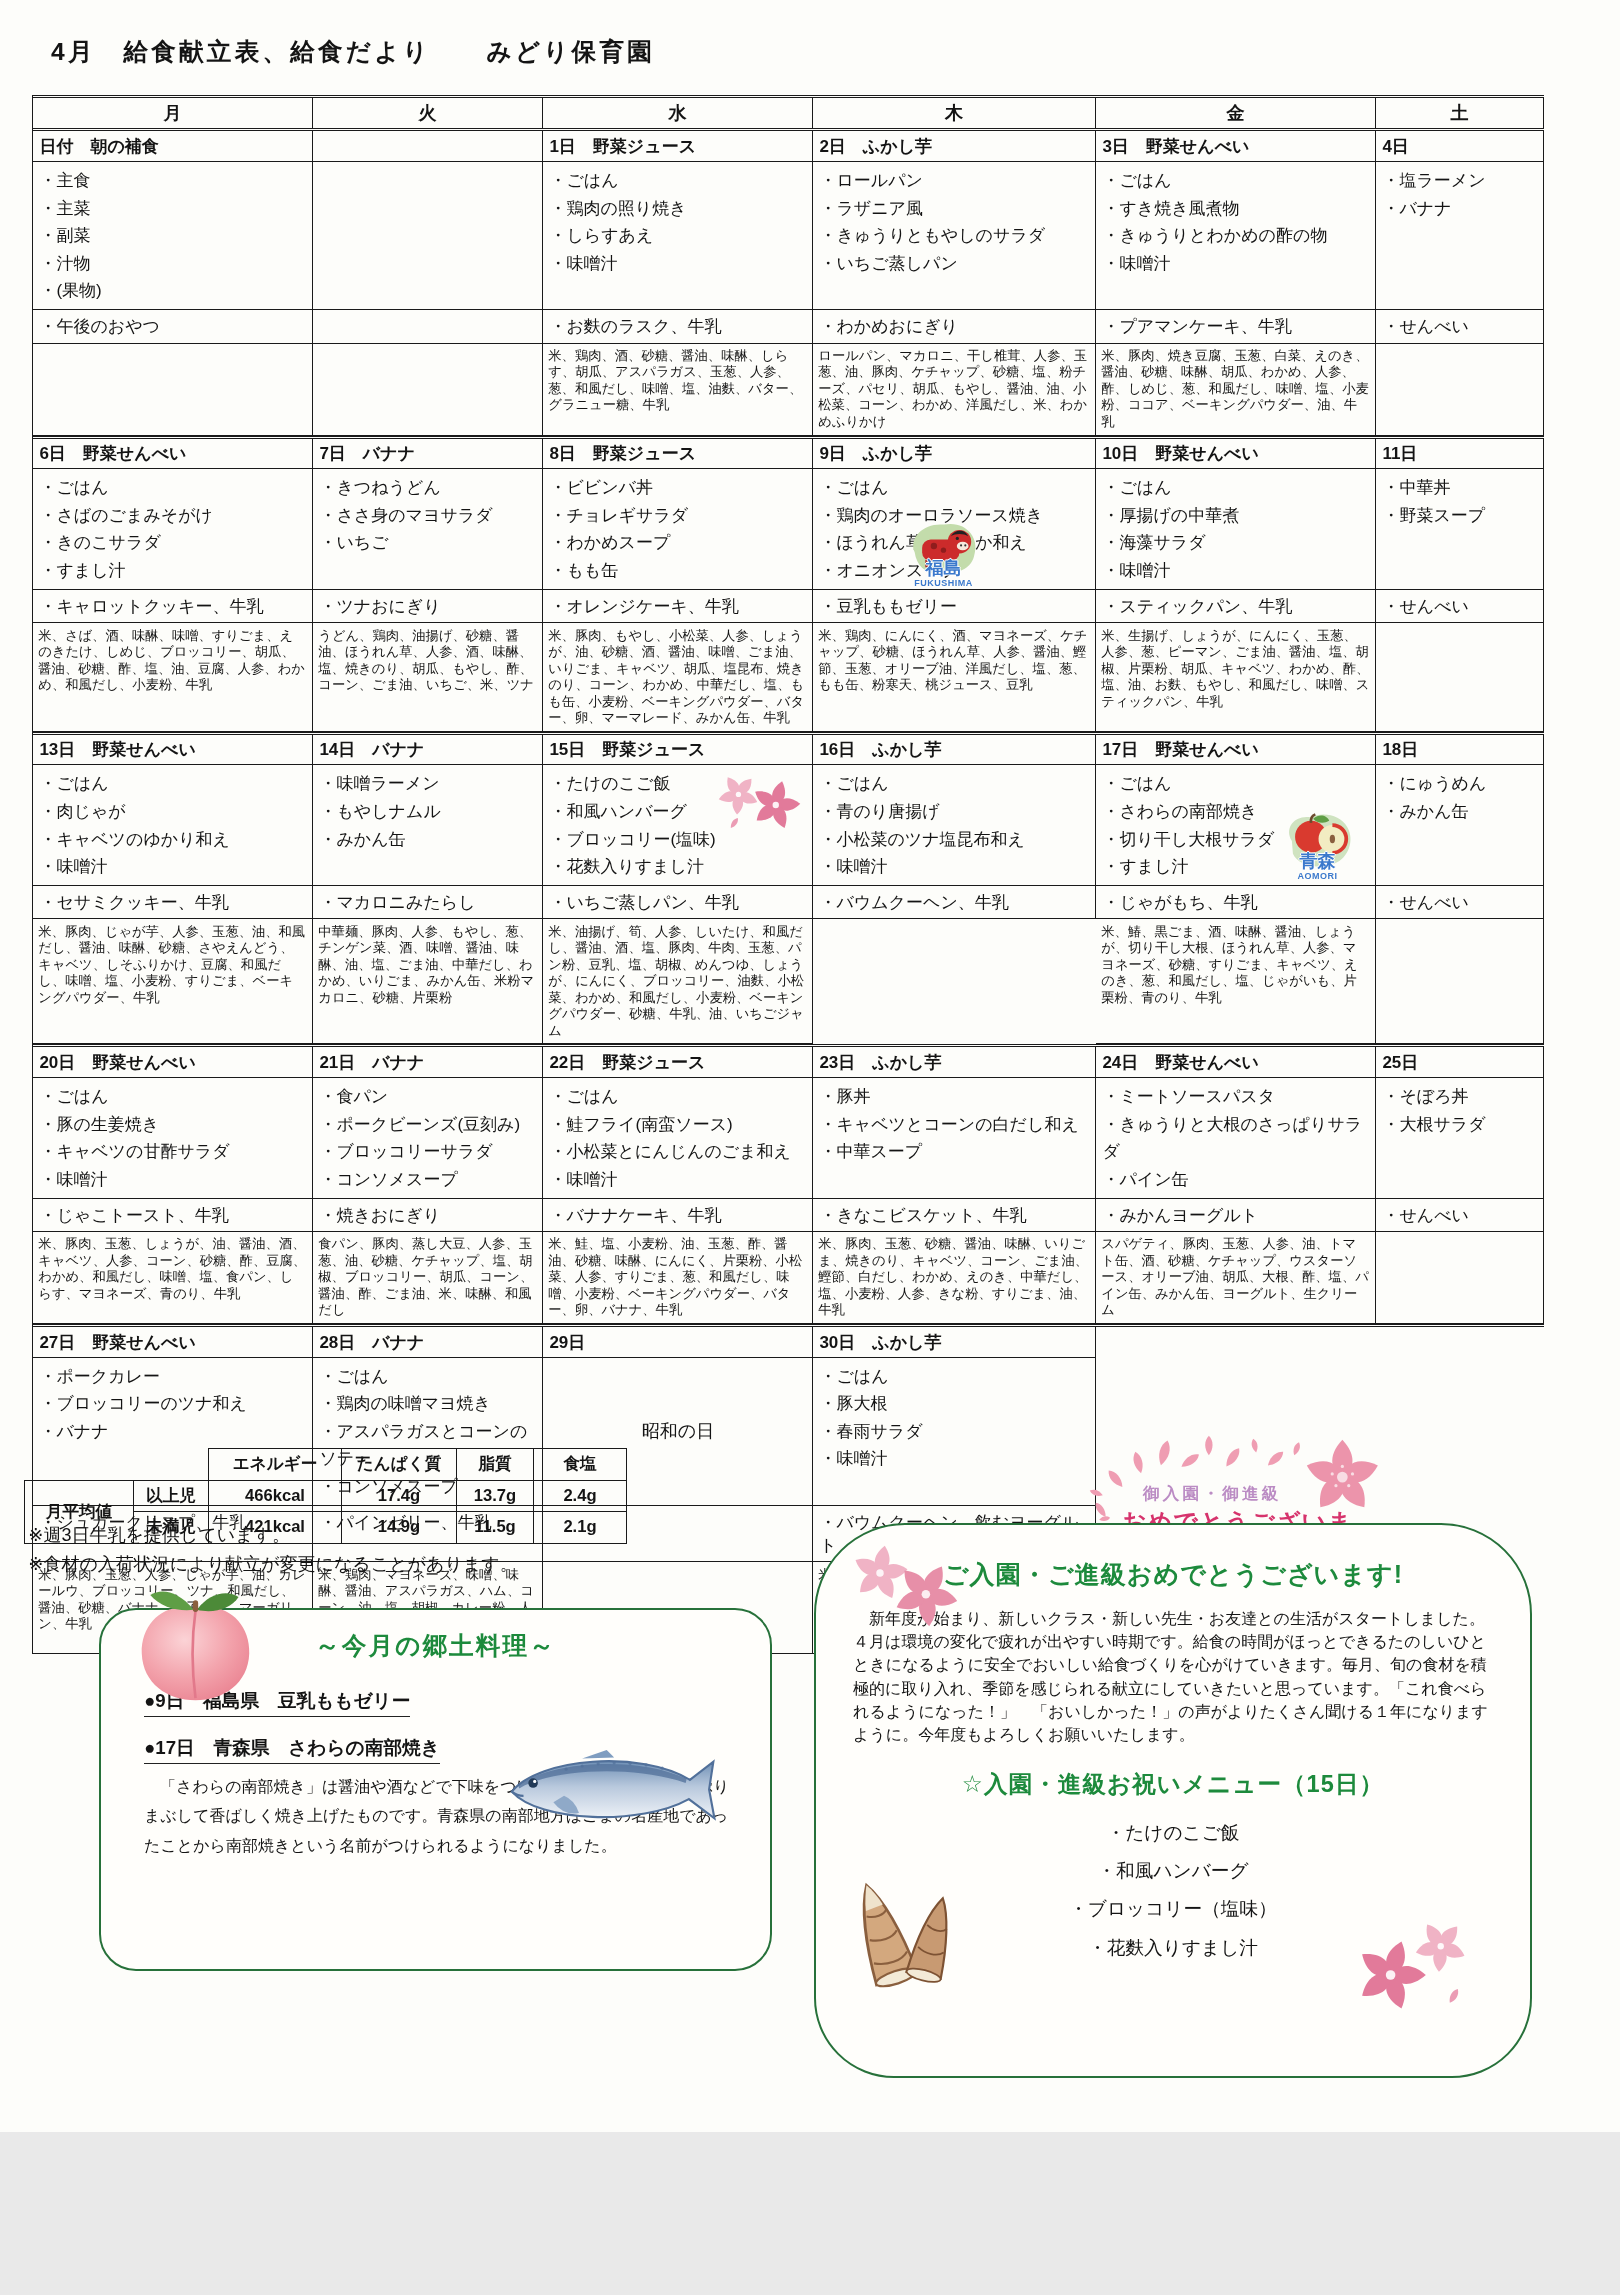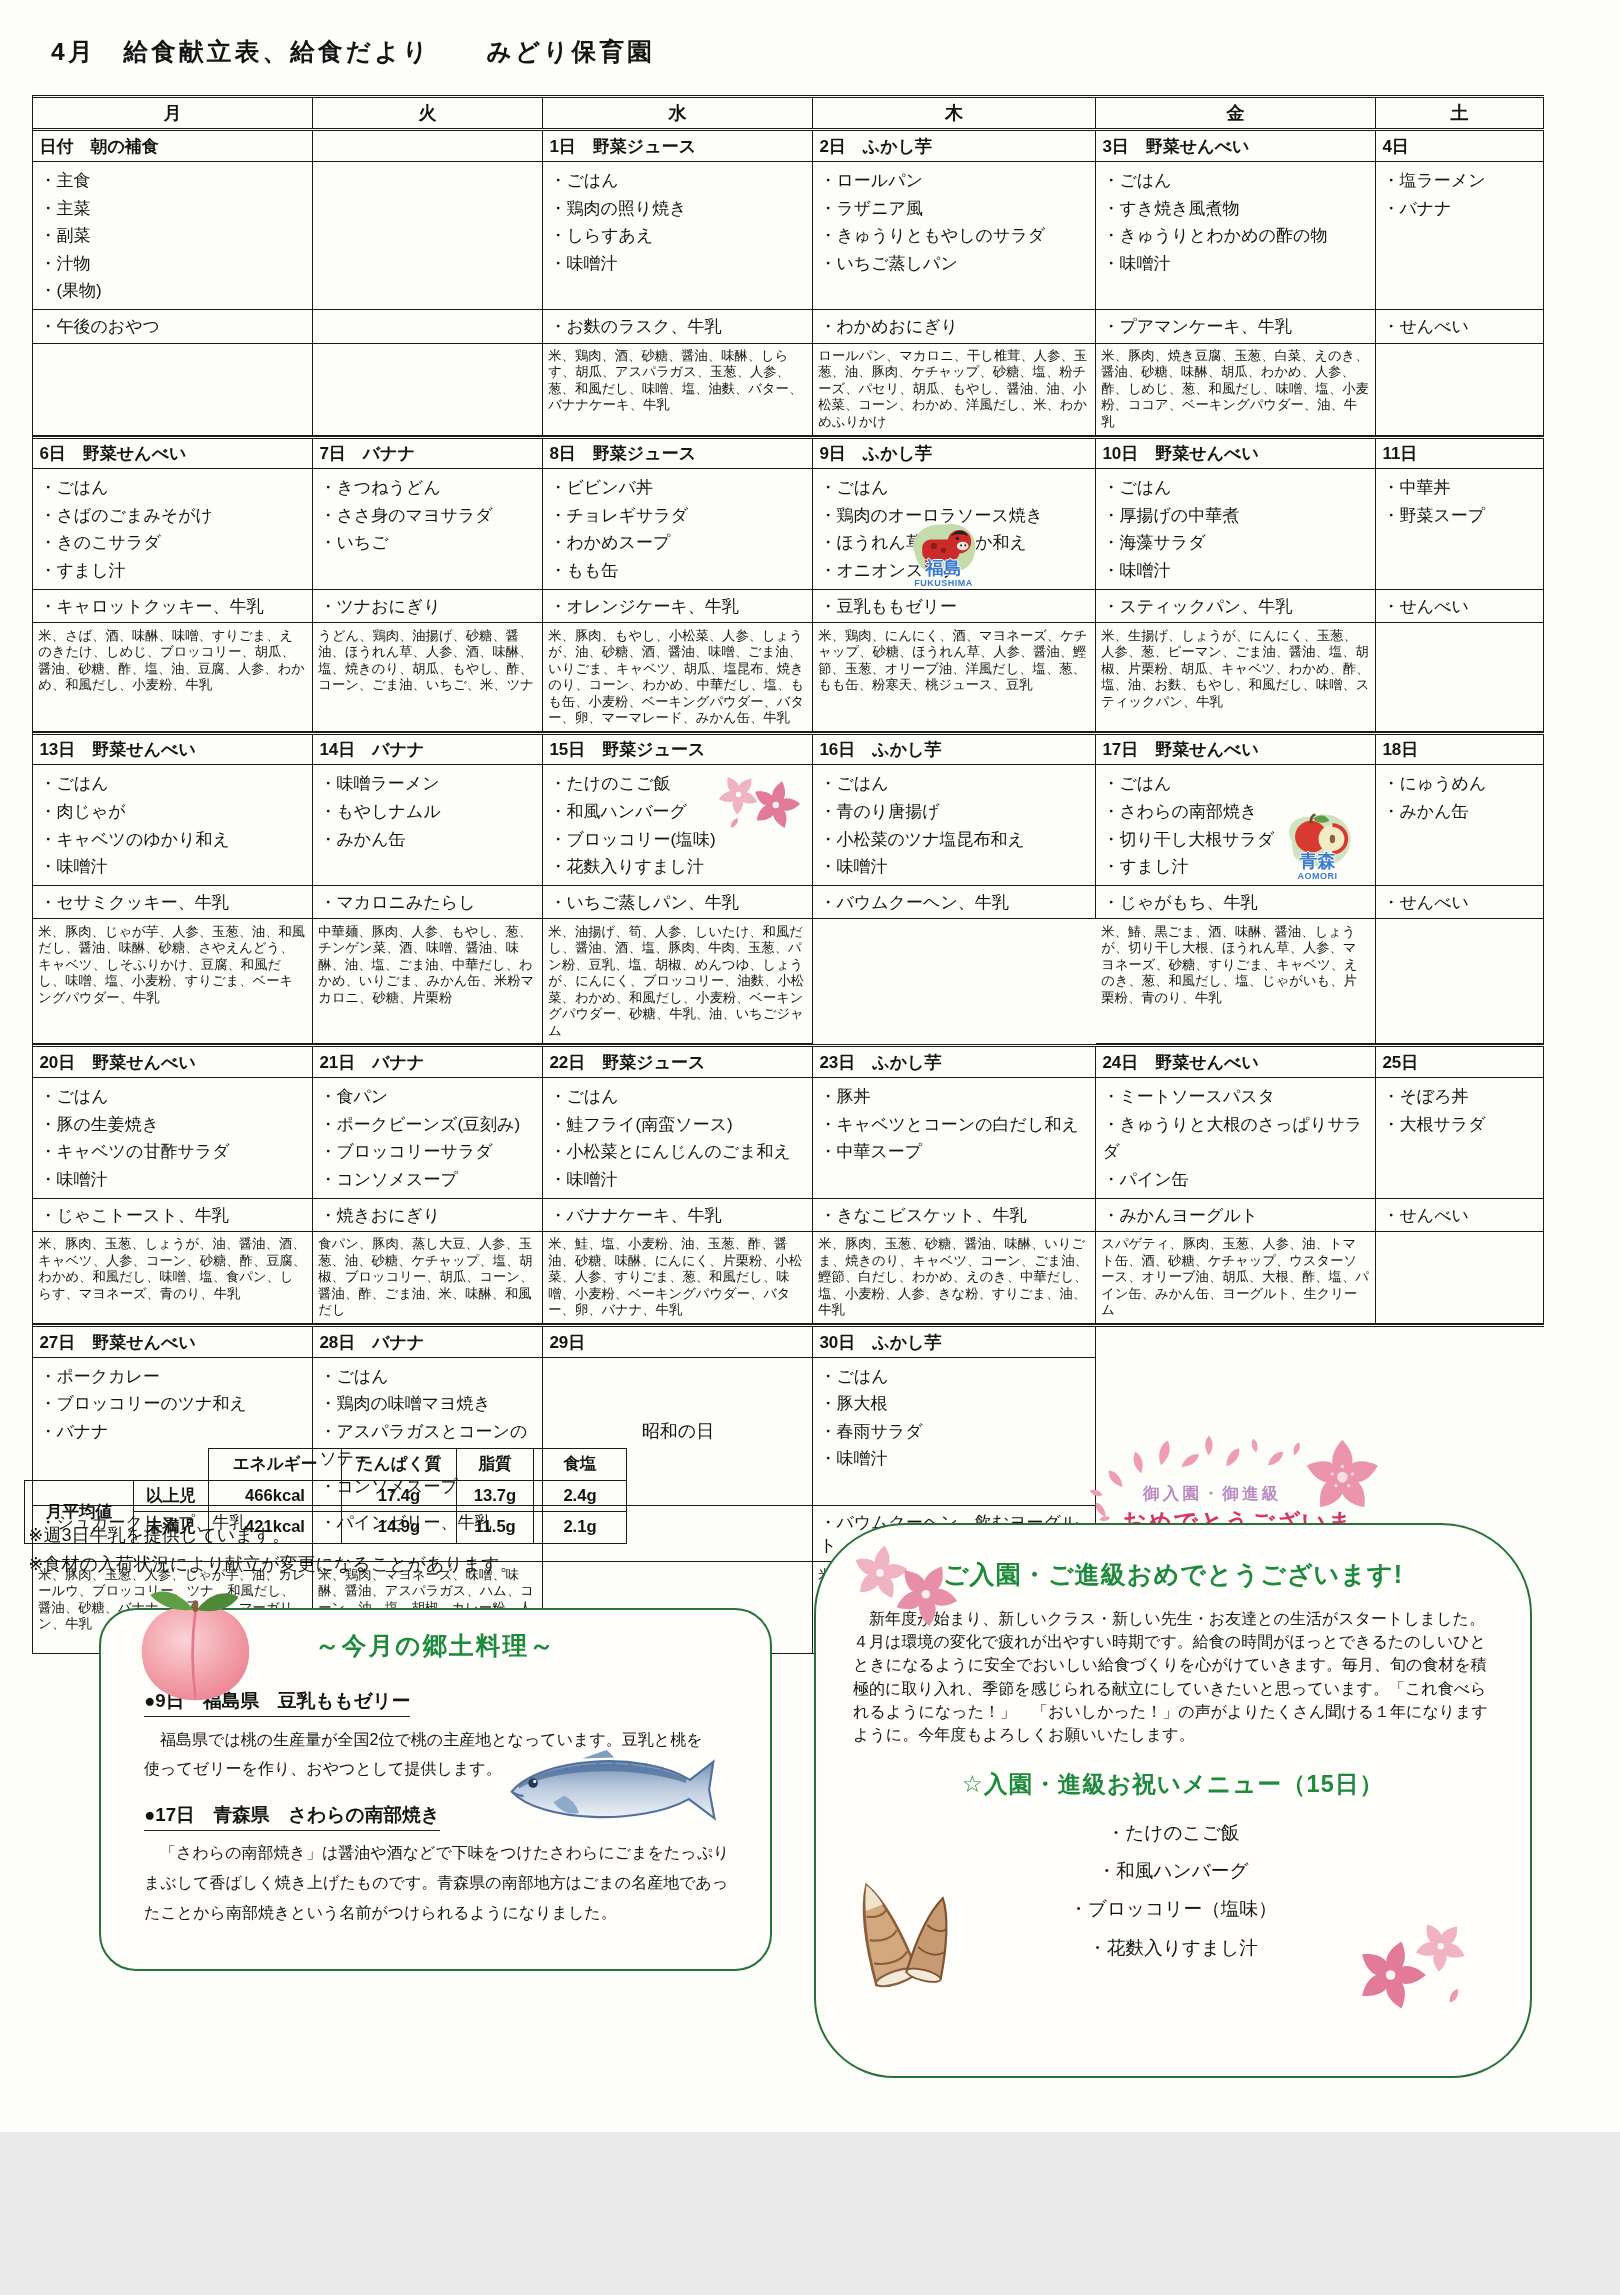--- a/index.html
+++ b/index.html
@@ -122,21 +122,21 @@
           <div class="cell menu-cell" style="grid-area: 2 / 3;">
             <div class="cell-text">・ごはん
 ・鶏肉の照り焼き
 ・しらすあえ
 ・味噌汁</div>
           </div>
           <div class="cell snack-cell" style="grid-area: 3 / 3;">
             <div class="cell-text">・お麩のラスク、牛乳</div>
           </div>
           <div class="cell ingredients-cell" style="grid-area: 4 / 3;">
-            <div class="cell-text">米、鶏肉、酒、砂糖、醤油、味醂、しらす、胡瓜、アスパラガス、玉葱、人参、葱、和風だし、味噌、塩、油麩、バター、バナナケーキ、牛乳</div>
+            <div class="cell-text">米、鶏肉、酒、砂糖、醤油、味醂、しらす、胡瓜、アスパラガス、玉葱、人参、葱、和風だし、味噌、塩、油麩、バター、グラニュー糖、牛乳</div>
           </div>
           <div class="cell date-cell" style="grid-area: 1 / 4;">
             <div class="cell-text">2日　ふかし芋</div>
           </div>
           <div class="cell menu-cell" style="grid-area: 2 / 4;">
             <div class="cell-text">・ロールパン
 ・ラザニア風
 ・きゅうりともやしのサラダ
 ・いちご蒸しパン</div>
           </div>
@@ -783,21 +783,20 @@
           </defs>
         <path d="M125,58 C180,40 228,82 226,140 C224,196 178,228 125,228 C72,228 26,196 24,140 C22,82 70,40 125,58 Z" fill="url(#pg)"></path>
         <path d="M125,60 C118,110 118,170 125,224" stroke="#e2798b" stroke-width="5" fill="none"></path>
         <path d="M122,58 C90,20 60,18 40,30 C58,52 92,62 122,58 Z" fill="#5f9e45"></path>
         <path d="M128,58 C150,26 186,20 206,34 C192,56 158,66 128,58 Z" fill="#4c8a38"></path>
         <rect x="120" y="40" width="10" height="22" rx="5" fill="#8a5f3e"></rect>
       </svg>
       <div class="local-title">～今月の郷土料理～</div>
       <div class="entry e1">
         <div class="entry-head">●9日　福島県　豆乳ももゼリー</div>
-        <div class="entry-body">　福島県では桃の生産量が全国2位で桃の主産地となっています。豆乳と桃を使ってゼリーを作り、おやつとして提供します。</div>
       </div>
       <svg class="fish-icon" width="235" height="112" viewBox="0 0 440 210">
         <defs>
             <linearGradient id="fg" x1="0" y1="0" x2="0" y2="1">
           <stop offset="0%" stop-color="#6e8fb5"></stop>
               <stop offset="45%" stop-color="#b9c9dd"></stop>
               <stop offset="100%" stop-color="#eef2f7"></stop>
         </linearGradient>
           </defs>
         <path d="M18,108 C70,44 260,30 352,86 L396,52 L388,104 L398,158 L350,122 C260,172 70,166 18,108 Z" fill="url(#fg)" stroke="#51709a" stroke-width="4"></path>

